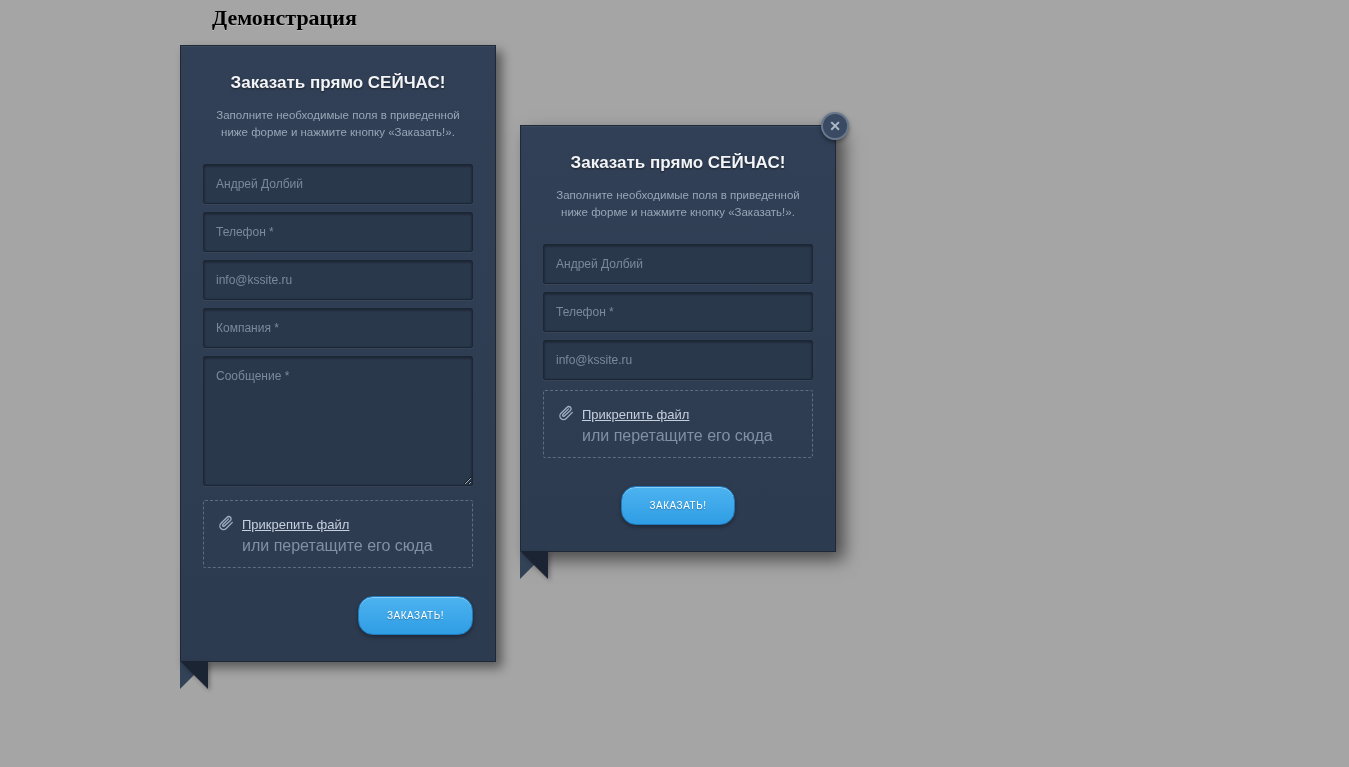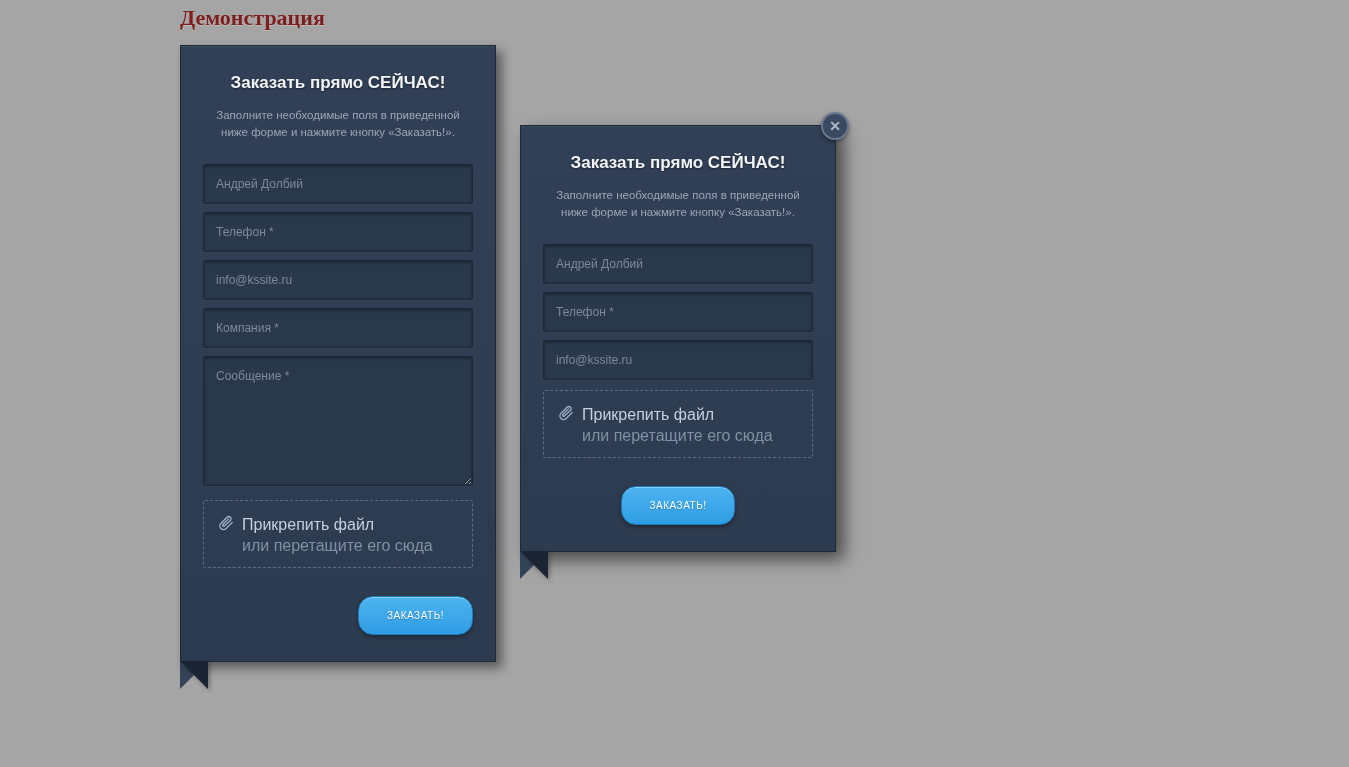--- a/index.html
+++ b/index.html
@@ -13,23 +13,24 @@
     }
     .content-area {
       position: absolute;
       left: 180px;
       top: 5px;
       width: 1000px;
     }
     .demo-heading {
       font-family: Georgia, 'Times New Roman', serif;
       font-size: 22px;
-      color: #7f1d1d;
+      color: #000000;
       margin-bottom: 14px;
       text-shadow: 0 1px 0 rgba(255,255,255,.25);
+      margin-left: 32px;
     }
     .demo-sub {
       font-size: 13px;
       color: #303030;
       margin-bottom: 12px;
     }
     .forms-row {
       position: relative;
     }
     .form-card {
@@ -112,21 +113,22 @@
       display: flex;
       align-items: center;
       gap: 8px;
     }
     .clip-icon {
       color: #9fb0c6;
       flex-shrink: 0;
     }
     .attach-link {
       color: #c5cfdd;
-      font-size: 16px;
+      font-size: 13px;
+      text-decoration: underline;
     }
     .attach-hint {
       color: #8190a4;
       font-size: 16px;
       margin-left: 24px;
       margin-top: 2px;
     }
     .submit-row {
       text-align: right;
     }

